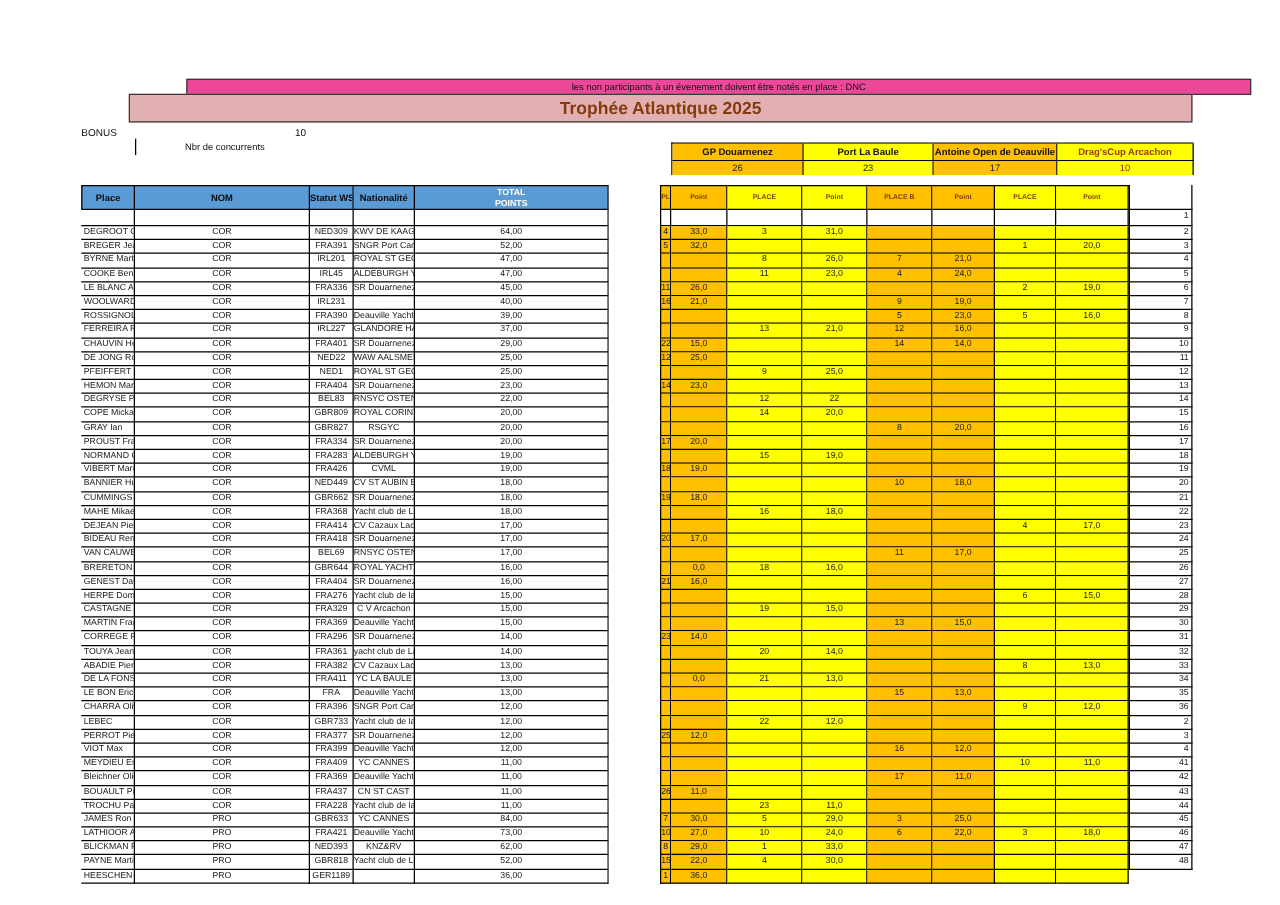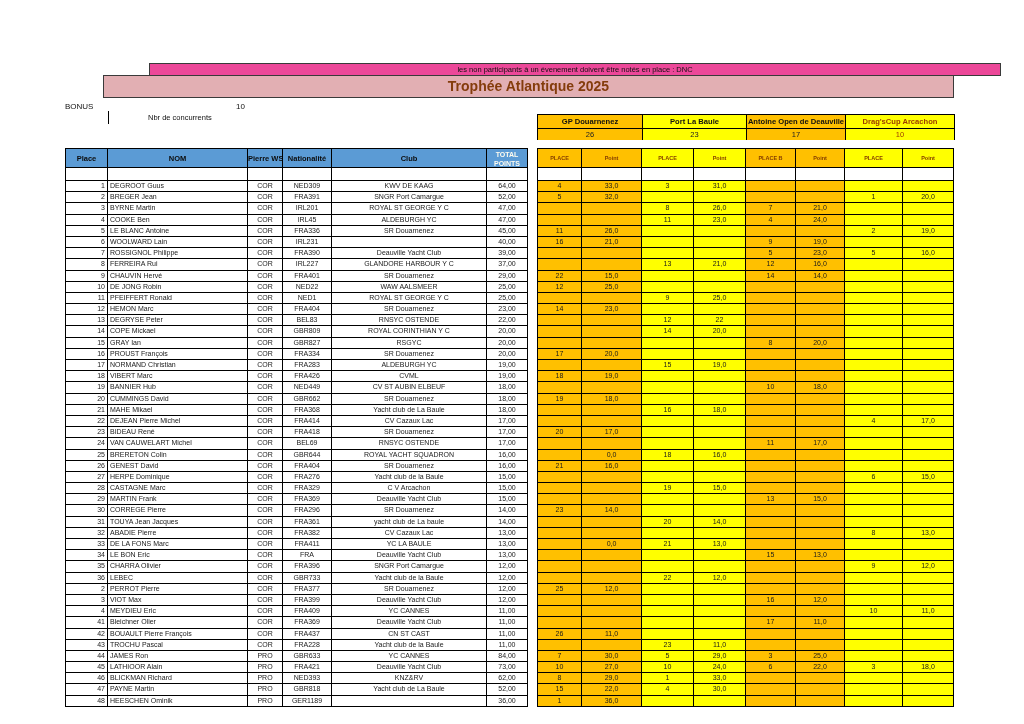--- a/index.html
+++ b/index.html
@@ -63,23 +63,22 @@
   <div class="ec org">26</div>
   <div class="ec yel">23</div>
   <div class="ec org">17</div>
   <div class="ec yel redtxt">10</div>
 </div>
 
 <div id="grid" class="abs">
 
   <div class="c hdr first bt">Place</div>
   <div class="c hdr bt">NOM</div>
-  <div class="c hdr bt">Pierre WS</div>
+  <div class="c hdr bt">Statut WS</div>
   <div class="c hdr bt">Nationalité</div>
-  <div class="c hdr bt">Club</div>
   <div class="c hdr bt total-hdr">
     <div>TOTAL</div>
     <div>POINTS</div>
   </div>
   <div class="gapc"></div>
   <div class="c sub org bt bl">PLACE</div>
   <div class="c sub org bt">Point</div>
   <div class="c sub yel bt">PLACE</div>
   <div class="c sub yel bt">Point</div>
   <div class="c sub org bt">PLACE B</div>

